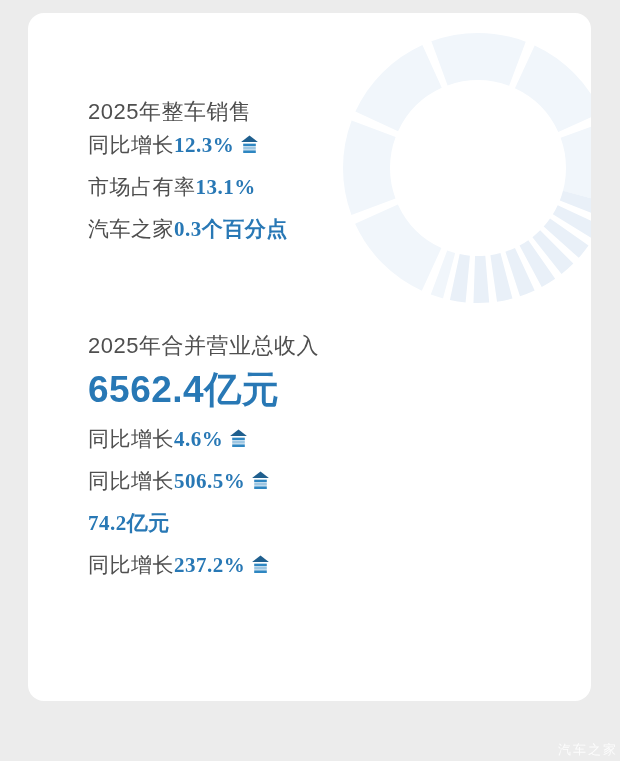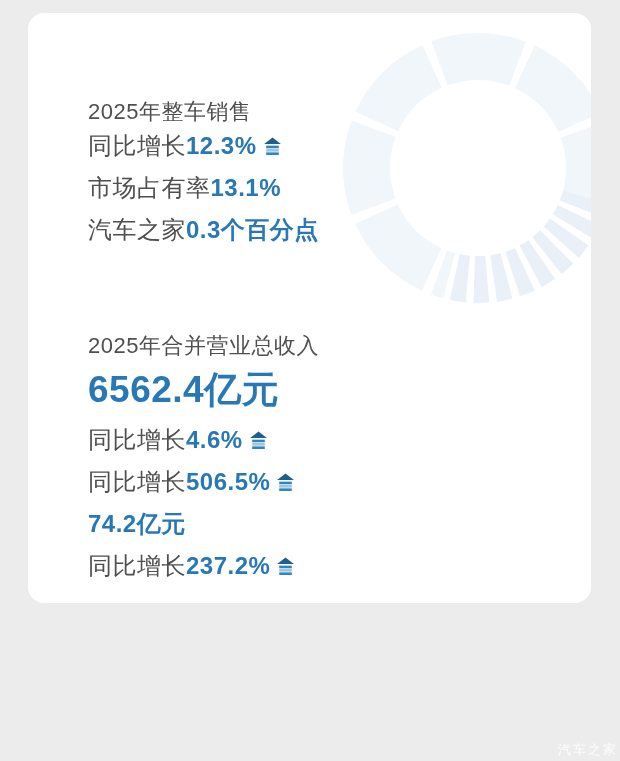--- a/index.html
+++ b/index.html
@@ -11,21 +11,21 @@
     font-family: "Liberation Sans", sans-serif;
     overflow: hidden;
   }
   .stage { position: relative; width: 620px; height: 761px; }
 
   .card {
     position: absolute;
     left: 28px;
     top: 13px;
     width: 563px;
-    height: 590px;
+    height: 688px;
     background: #ffffff;
     border-radius: 16px;
     overflow: hidden;
   }
 
   .wheel-graphic {
     position: absolute;
     left: 285px;
     top: -10px;
     width: 330px;
@@ -58,25 +58,26 @@
     letter-spacing: 0.5px;
   }
   .big-unit {
     font-size: 20px;
     color: #6f6f6f;
     margin-left: 4px;
   }
 
   .stat {
     margin-top: 19px;
-    font-size: 24px;
+    font-size: 21px;
     line-height: 23px;
     color: #4f4f4f;
     letter-spacing: 0.5px;
     white-space: nowrap;
+    font-family: Liberation Serif, serif;
   }
   .stat.after-big { margin-top: 10px; }
   .stat.tight { margin-top: 15px; }
   .stat-value {
     font-weight: 700;
     color: #2878b5;
   }
   .rise-icon {
     display: inline-block;
     width: 21px;

